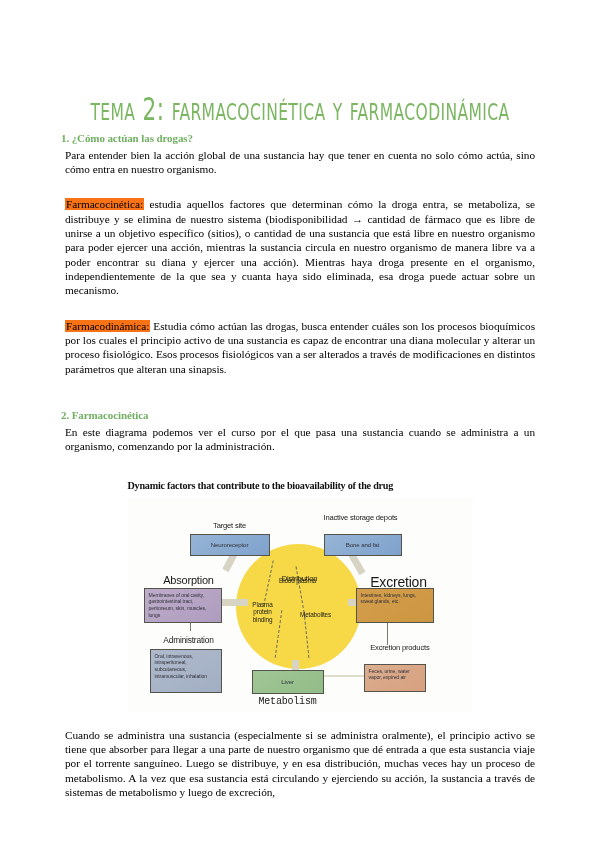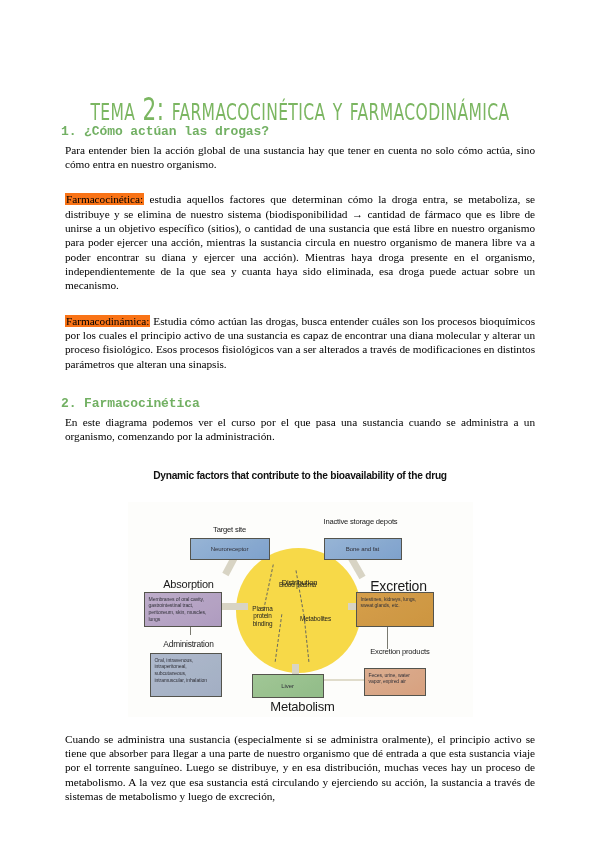--- a/index.html
+++ b/index.html
@@ -36,25 +36,25 @@
     font-variant: small-caps;
     text-transform: lowercase;
     line-height: 1.1;
     transform: scaleY(1.28) scaleX(0.96);
     transform-origin: center top;
   }
   .doc-title::first-letter { }
 
   
   .sec-heading {
-    font-family: Liberation Mono, monospace;
-    font-size: 13px;
+    font-family: Liberation Serif, serif;
+    font-size: 11px;
     font-weight: bold;
     color: #72b063;
-    margin: 8px 0 1px 0;
+    margin: 16px 0 1px 0;
     letter-spacing: -0.1px;
   }
 
   
   p.body {
     margin: 4px;
     font-size: 11.3px;
     line-height: 1.27;
     text-align: justify;
     letter-spacing: -0.05px;
@@ -68,27 +68,27 @@
     padding: 0 1px;
   }
 
   
   .figure {
     width: 345px;
     margin: 0 auto;
     padding-top: 22px;
   }
   .fig-title {
-    font-family: Liberation Sans, sans-serif;
+    font-family: Liberation Serif, serif;
     font-size: 10.2px;
     font-weight: bold;
     color: #111;
-    text-align: center;
+    text-align: left;
     letter-spacing: -0.25px;
-    margin-bottom: 21px;
+    margin-bottom: 7px;
   }
   .diagram {
     position: relative;
     width: 345px;
     height: 215px;
     background: #fdfdfb;
   }
   .diagram .lbl {
     position: absolute;
     font-family: "Liberation Sans", sans-serif;
@@ -215,21 +215,21 @@
       <div class="lbl" style="left:16px;top:138px;width:90px;font-size:8.4px;">Administration</div>
       <div class="box b-admin" style="left:22px;top:151px;width:72px;height:44px;">Oral, intravenous, intraperitoneal, subcutaneous, intramuscular, inhalation</div>
 
       <div class="lbl" style="left:226px;top:76px;width:90px;font-size:14px;">Excretion</div>
       <div class="box b-orange" style="left:228px;top:90px;width:78px;height:35px;">Intestines, kidneys, lungs, sweat glands, etc.</div>
 
       <div class="lbl" style="left:228px;top:146px;width:74px;text-align:right;">Excretion products</div>
       <div class="box b-peach" style="left:236px;top:166px;width:62px;height:28px;">Feces, urine, water vapor, expired air</div>
 
       <div class="box b-green tiny-center" style="left:124px;top:172px;width:72px;height:24px;">Liver</div>
-      <div class="lbl" style="left:129px;top:198px;width:92px;font-size:13px;">Metabolism</div>
+      <div class="lbl" style="left:114px;top:198px;width:92px;font-size:10px;font-family:Liberation Mono, monospace;">Metabolism</div>
 
     </div>
   </div>
 
   <div class="gap-sm"></div>
 
   <p class="body">Cuando se administra una sustancia (especialmente si se administra oralmente), el principio activo se tiene que absorber para llegar a una parte de nuestro organismo que dé entrada a que esta sustancia viaje por el torrente sanguíneo. Luego se distribuye, y en esa distribución, muchas veces hay un proceso de metabolismo. A la vez que esa sustancia está circulando y ejerciendo su acción, la sustancia a través de sistemas de metabolismo y luego de excreción,</p>
 
 </div>
 

